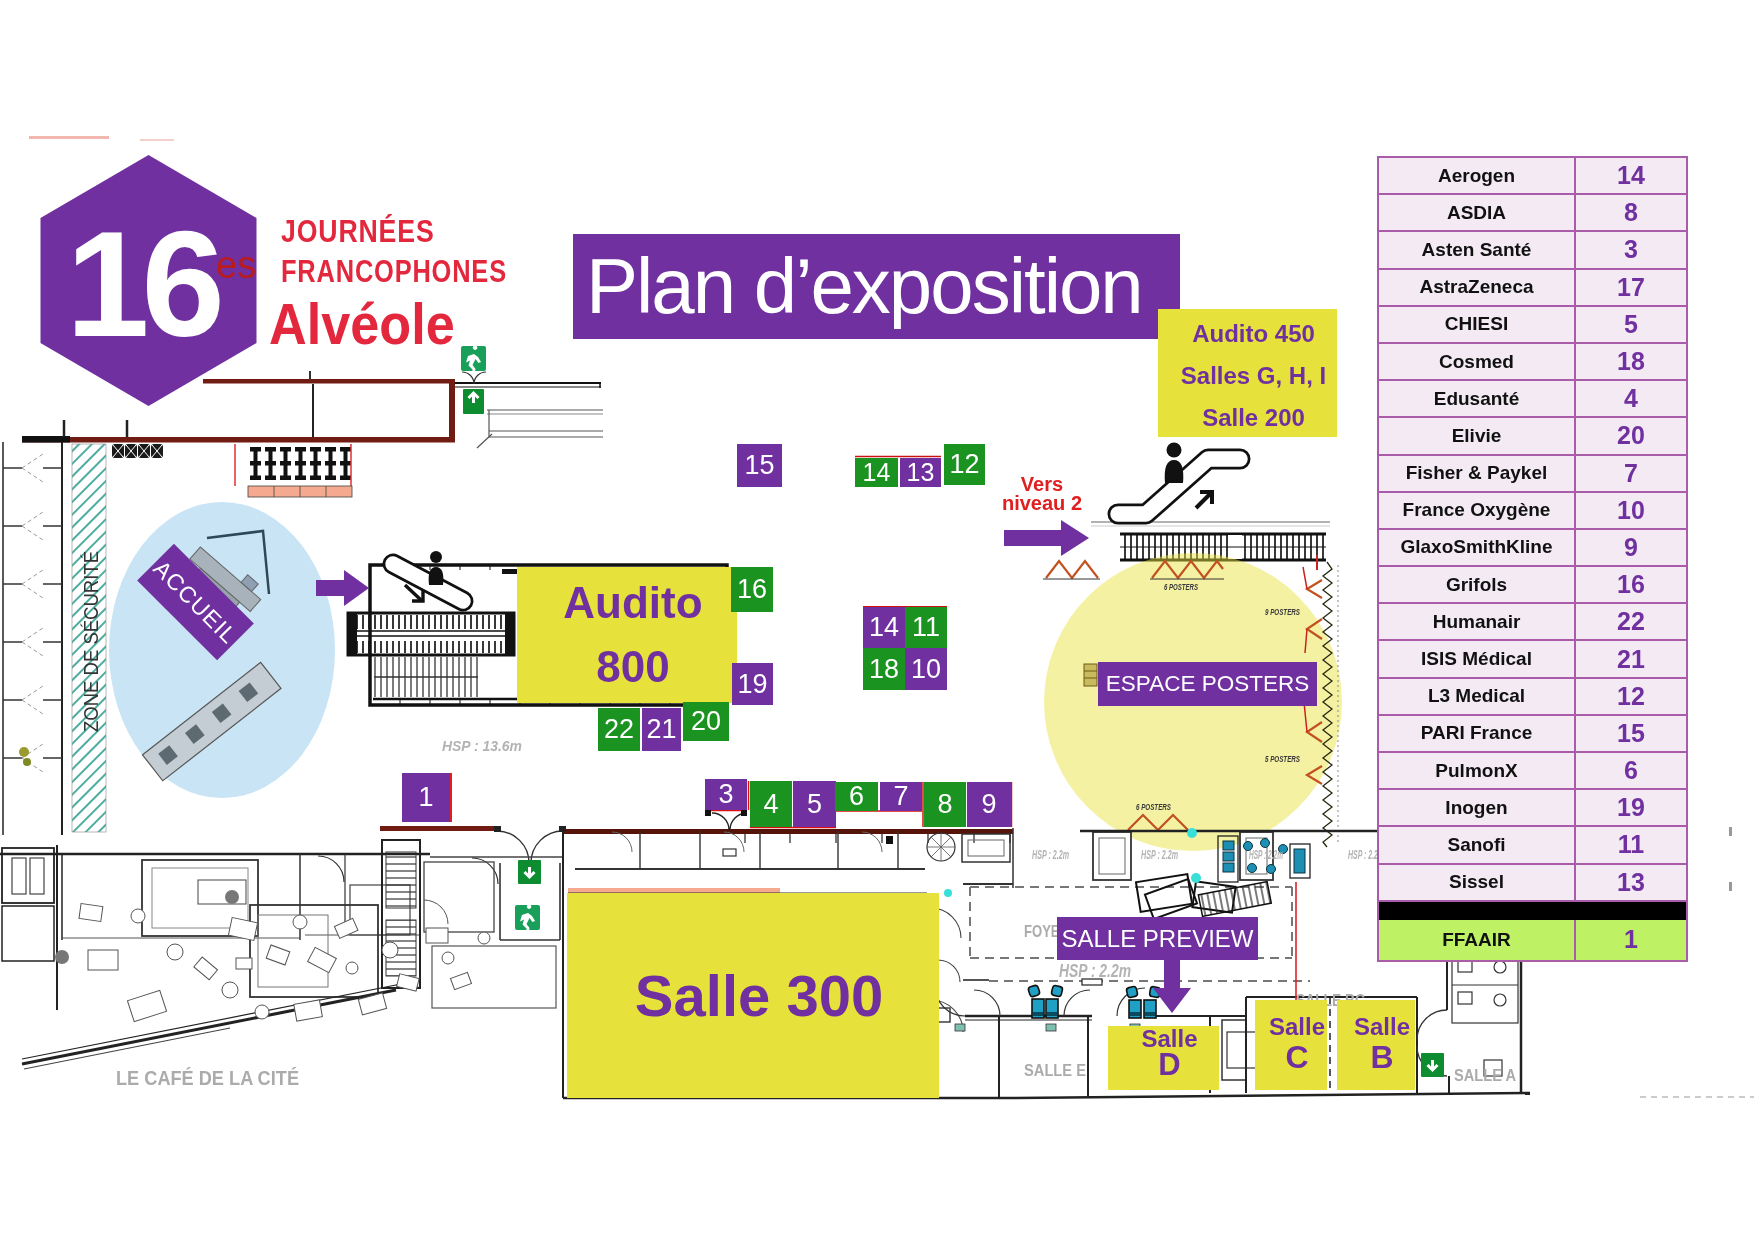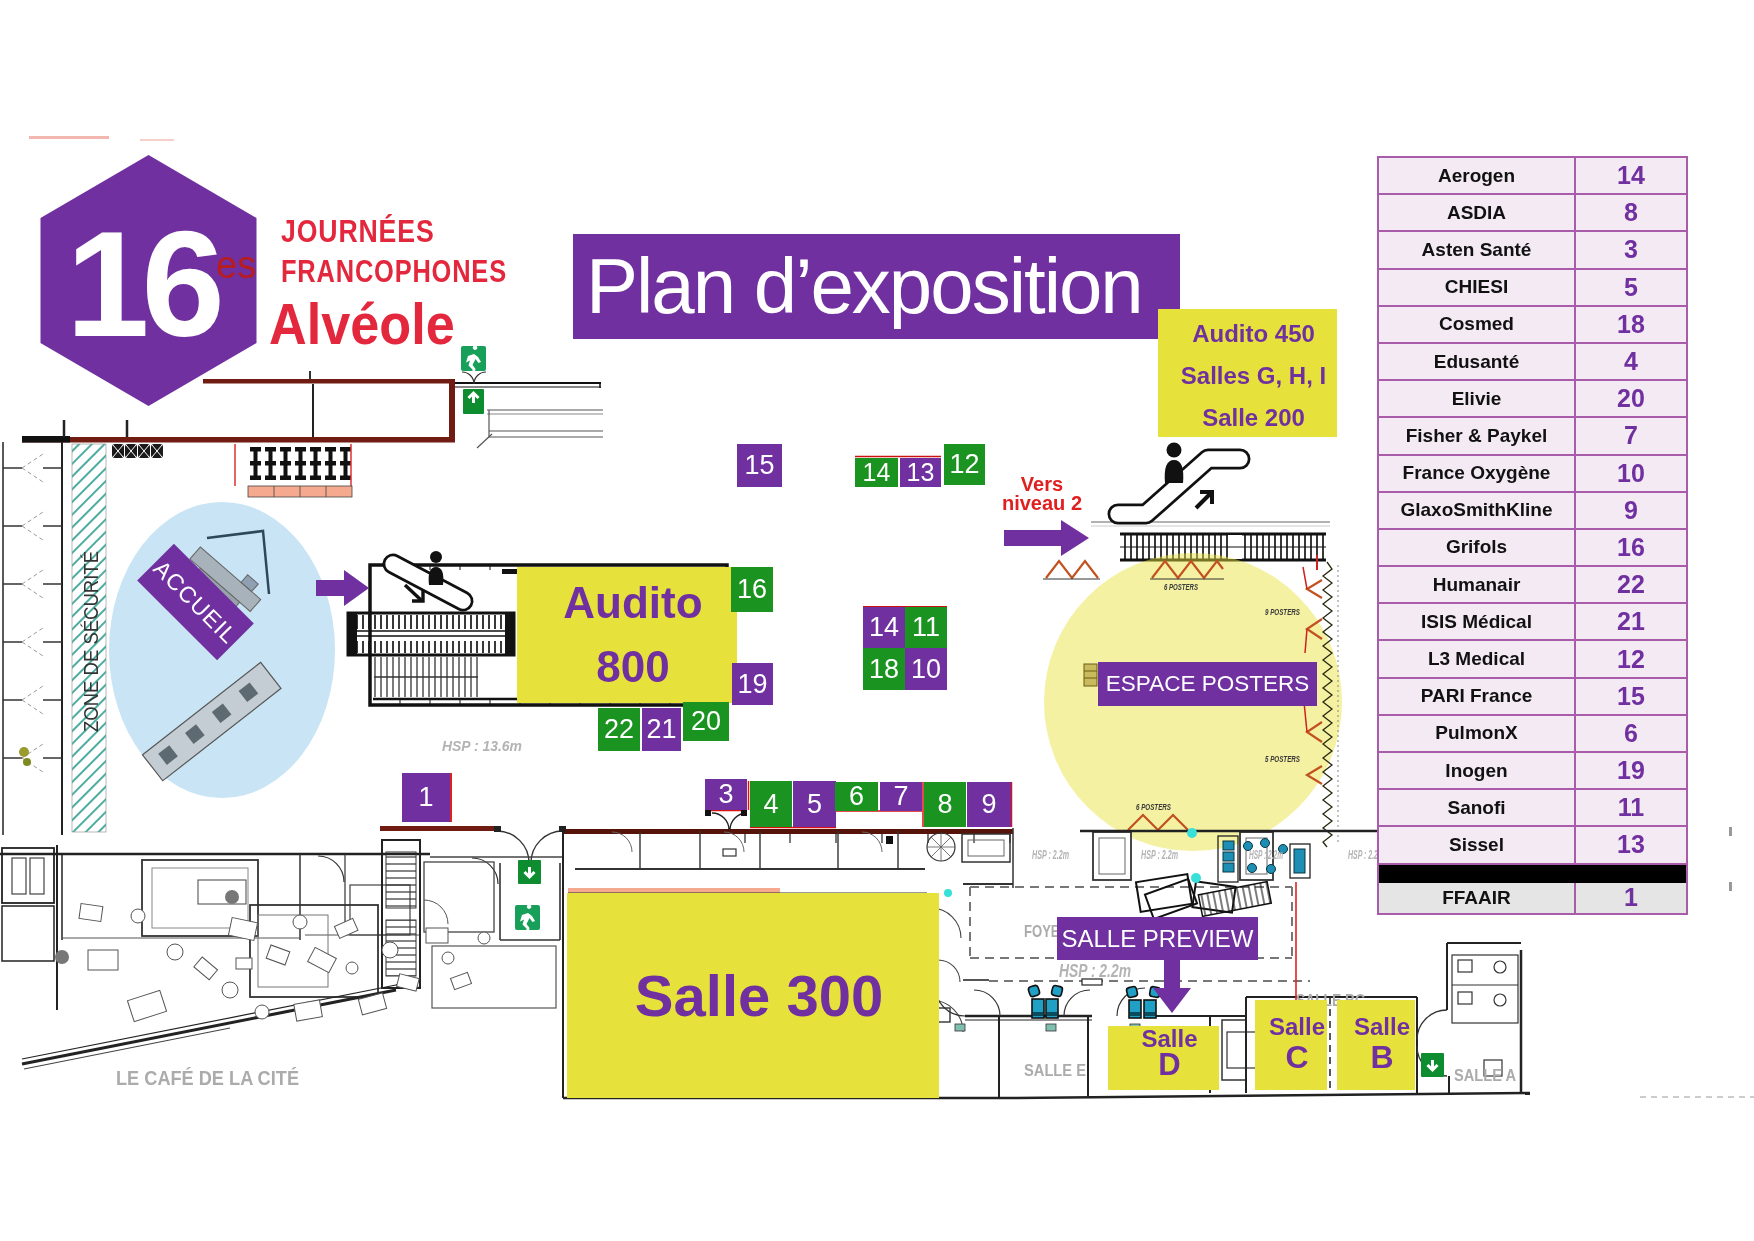--- a/index.html
+++ b/index.html
@@ -597,20 +597,24 @@
       </div>
 <div class="trow">
         <div class="tn">ASDIA</div>
         <div class="tv">8</div>
       </div>
 <div class="trow">
         <div class="tn">Asten Santé</div>
         <div class="tv">3</div>
       </div>
 <div class="trow">
+        <div class="tn">AstraZeneca</div>
+        <div class="tv">17</div>
+      </div>
+<div class="trow">
         <div class="tn">CHIESI</div>
         <div class="tv">5</div>
       </div>
 <div class="trow">
         <div class="tn">Cosmed</div>
         <div class="tv">18</div>
       </div>
 <div class="trow">
         <div class="tn">Edusanté</div>
         <div class="tv">4</div>
@@ -664,18 +668,18 @@
         <div class="tv">11</div>
       </div>
 <div class="trow">
         <div class="tn">Sissel</div>
         <div class="tv">13</div>
       </div>
 <div class="trow" style="height:18px;background:#000;border-color:#000;">
         <div class="tn" style="border-color:#000;"></div>
         <div class="tv"></div>
       </div>
-<div class="trow" style="height:30px;background:#e5e5e5;">
+<div class="trow" style="height:40px;background:#bef264;">
         <div class="tn">FFAAIR</div>
         <div class="tv">1</div>
       </div>
 </div>
 </div>
 
 </body></html>

